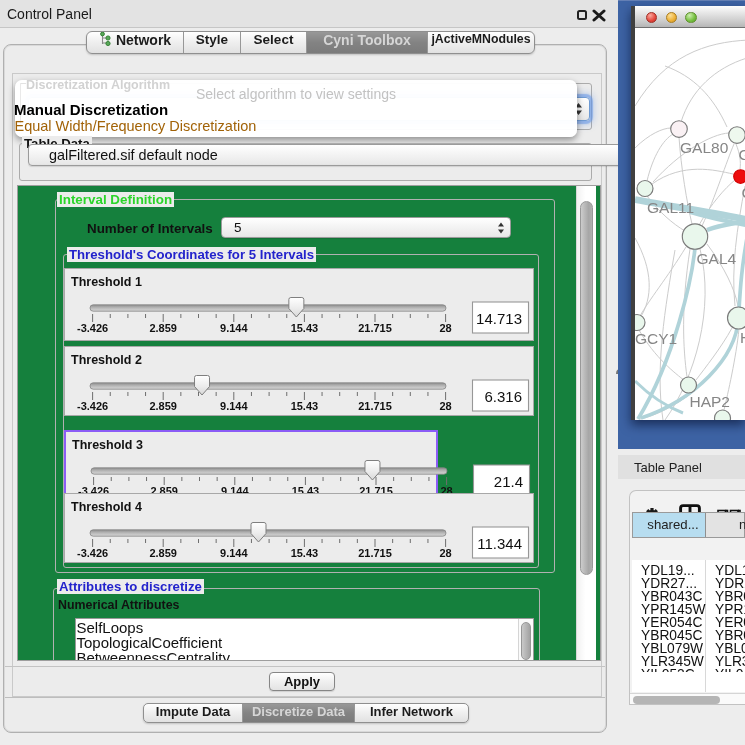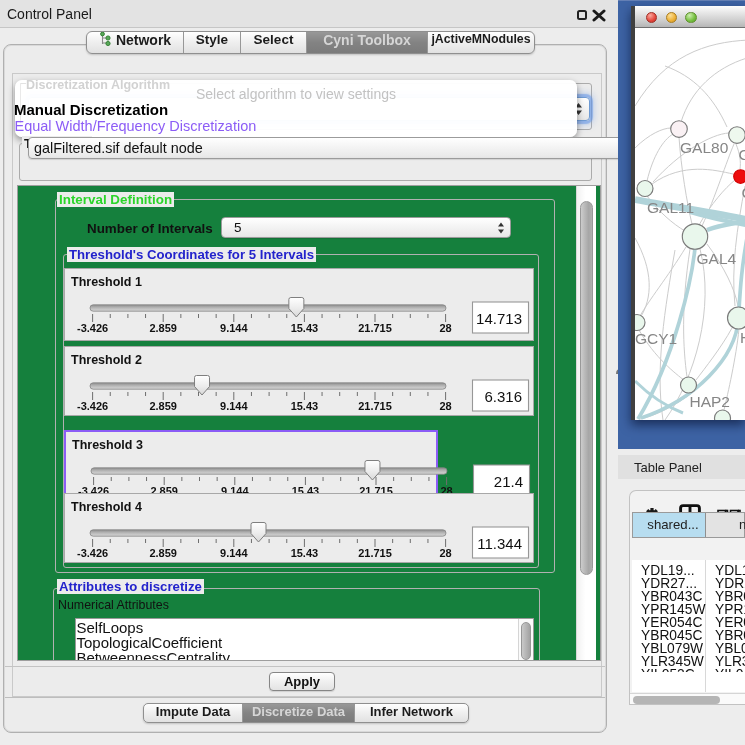--- a/index.html
+++ b/index.html
@@ -47,25 +47,25 @@
         <path d="M4.5,1.5 L8,6 L1,6 Z M4.5,13.5 L1,9 L8,9 Z" fill="#333"></path>
       </svg>
 </div>
 
 <div class="abs" style="left:14.5px;top:80px;width:562.5px;height:57px;background:rgba(255,255,255,0.97);border-radius:7px;box-shadow:0 3px 7px rgba(0,0,0,0.4)"></div>
 <div class="abs" style="left:26px;top:78px;font-size:12.5px;font-weight:bold;color:#d2d2d2">Discretization Algorithm</div>
 <div class="abs" style="left:20px;top:83px;width:6px;height:1px;background:#e2e2e2"></div>
 <div class="abs" style="left:20px;top:83px;width:1px;height:40px;background:#e9e9e9"></div>
 <div class="abs" style="left:8px;top:86px;width:576px;font-size:14px;color:#c2c2c2;text-align:center">Select algorithm to view settings</div>
 <div class="abs" style="left:14px;top:103px;font-size:15px;font-weight:bold;color:#000;line-height:14px">Manual Discretization</div>
-<div class="abs" style="left:14.5px;top:119px;font-size:14.5px;color:#8b5cf6;line-height:14px">Equal Width/Frequency Discretization</div>
+<div class="abs" style="left:14.5px;top:119px;font-size:14.5px;color:#a16207;line-height:14px">Equal Width/Frequency Discretization</div>
 
 <div class="abs" style="left:19px;top:143px;width:573px;height:38px;border:1px solid #ababab;border-radius:3px"></div>
 <div class="abs" style="left:22px;top:136px;font-size:13.2px;font-weight:bold;color:#111;background:#ececec;padding:0 2px">Table Data</div>
-<div class="combo" style="left:28px;top:137px;width:656px;height:22px;font-size:14.4px;line-height:20px;padding-left:5px">galFiltered.sif default node
+<div class="combo" style="left:28px;top:144px;width:656px;height:22px;font-size:14.4px;line-height:20px;padding-left:20px">galFiltered.sif default node
  <svg class="carr" style="right:5px" width="9" height="15">
         <path d="M4.5,1.5 L8,6 L1,6 Z M4.5,13.5 L1,9 L8,9 Z" fill="#333"></path>
       </svg>
 </div>
 
 <div class="abs" style="left:17px;top:185px;width:584px;height:476px;border:1px solid #9e9e9e;background:#15803d;overflow:hidden">
 
 <div class="abs" style="left:37px;top:13px;width:500px;height:374px;border:1px solid #b1b1b1;border-radius:3px"></div>
 <div class="abs" style="left:39px;top:6px;font-size:13.4px;font-weight:bold;color:#2bd52b;background:#ececec;padding:0 2px">Interval Definition</div>
 <div class="abs" style="left:69px;top:35px;font-size:13.4px;font-weight:bold;color:#111">Number of Intervals</div>
@@ -276,21 +276,21 @@
           <g transform="translate(193.51,39)">
             <path d="M-7.5,-8.5 Q-7.5,-10.5 -5.5,-10.5 L5.5,-10.5 Q7.5,-10.5 7.5,-8.5 L7.5,0.5 L0,9 L-7.5,0.5 Z" fill="url(#th)" stroke="#7f7f7f" stroke-width="1"></path>
           </g>
           <rect x="407.5" y="33" width="56" height="31" fill="#ffffff" stroke="#979797" stroke-width="1.1"></rect>
           <text x="457" y="54.5" font-size="15" fill="#111" text-anchor="end" font-family="Liberation Sans, sans-serif">11.344</text>
         </svg>
 </div>
 
 <div class="abs" style="left:34.5px;top:402px;width:487px;height:85px;border:1px solid #b1b1b1;border-radius:3px"></div>
 <div class="abs" style="left:39px;top:393px;font-size:13.2px;font-weight:bold;color:#2323cc;background:#ececec;padding:0 2px">Attributes to discretize</div>
-<div class="abs" style="left:40px;top:412px;font-size:12.4px;font-weight:normal;color:#111">Numerical Attributes</div>
+<div class="abs" style="left:40px;top:412px;font-size:12.4px;font-weight:bold;color:#111">Numerical Attributes</div>
 <div class="abs" style="left:57px;top:432px;width:459px;height:58px;background:#fff;border:1px solid #999">
  <div class="abs" style="left:0.5px;top:0.5px;font-size:15px;color:#111;line-height:15.3px">SelfLoops<br>TopologicalCoefficient<br>BetweennessCentrality</div>
  <div class="abs" style="right:0;top:0;width:15px;height:100%;border-left:1px solid #d5d5d5;background:#fafafa">
   <div class="abs" style="left:2px;top:3px;width:10px;height:38px;border-radius:5px;background:linear-gradient(90deg,#c9c9c9,#a2a2a2);border:1px solid #979797"></div>
  </div>
 </div>
 
 <div class="abs" style="right:4px;top:0;width:20px;height:474px;background:linear-gradient(90deg,#f2f2f2,#ffffff 45%);border-left:1px solid #d8d8d8">
  <div class="abs" style="left:3px;top:15px;width:13px;height:374px;border-radius:6.5px;background:linear-gradient(90deg,#cccccc,#a6a6a6 70%,#b2b2b2);border:1px solid #999"></div>
 </div>

